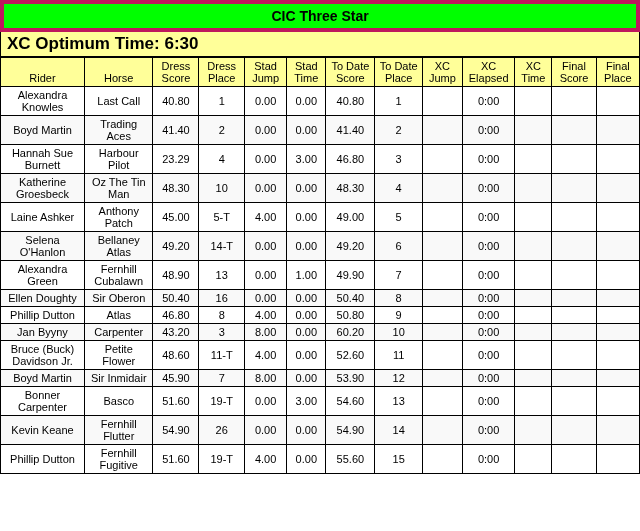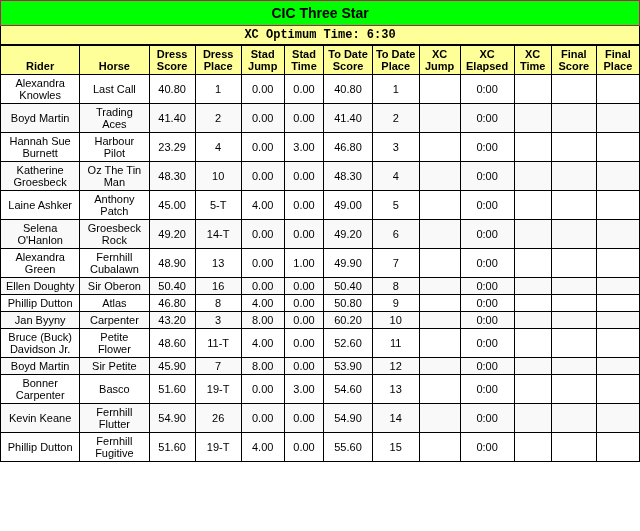--- a/index.html
+++ b/index.html
@@ -8,50 +8,49 @@
       font-size: 12px;
       background: #fff;
       width: 640px;
     }
     .title-bar {
       background: #00ff00;
       text-align: center;
       font-weight: bold;
       font-size: 14px;
       padding: 4px;
-      border: 1px solid #be185d;
+      border: 4px solid #be185d;
     }
     .optimum-bar {
       background: #ffff99;
-      text-align: center;
+      text-align: left;
       padding: 2px 6px;
       font-weight: bold;
-      font-size: 12px;
+      font-size: 17px;
       border: 1px solid #000;
       border-top: none;
-      font-family: Liberation Mono, monospace;
     }
     table {
       border-collapse: collapse;
       width: 100%;
       border: 1px solid #000;
       border-top: none;
     }
     th, td {
       border: 1px solid #000;
       padding: 2px 3px;
       text-align: center;
       vertical-align: middle;
     }
     td.left-align {
       text-align: center;
     }
     thead th {
       background: #ffff99;
-      font-weight: bold;
+      font-weight: normal;
       font-size: 11px;
     }
     tbody tr td {
       background: #fff;
       font-size: 11px;
     }
     tbody tr:nth-child(even) td {
       background: #f9f9f9;
     }
   </style>
@@ -179,21 +178,21 @@
         <td>49.00</td>
         <td>5</td>
         <td></td>
         <td>0:00</td>
         <td></td>
         <td></td>
         <td></td>
       </tr>
       <tr>
         <td class="left-align">Selena O'Hanlon</td>
-        <td class="left-align">Groesbeck Rock</td>
+        <td class="left-align">Bellaney Atlas</td>
         <td>49.20</td>
         <td>14-T</td>
         <td>0.00</td>
         <td>0.00</td>
         <td>49.20</td>
         <td>6</td>
         <td></td>
         <td>0:00</td>
         <td></td>
         <td></td>
@@ -269,21 +268,21 @@
         <td>52.60</td>
         <td>11</td>
         <td></td>
         <td>0:00</td>
         <td></td>
         <td></td>
         <td></td>
       </tr>
       <tr>
         <td class="left-align">Boyd Martin</td>
-        <td class="left-align">Sir Petite</td>
+        <td class="left-align">Sir Inmidair</td>
         <td>45.90</td>
         <td>7</td>
         <td>8.00</td>
         <td>0.00</td>
         <td>53.90</td>
         <td>12</td>
         <td></td>
         <td>0:00</td>
         <td></td>
         <td></td>

